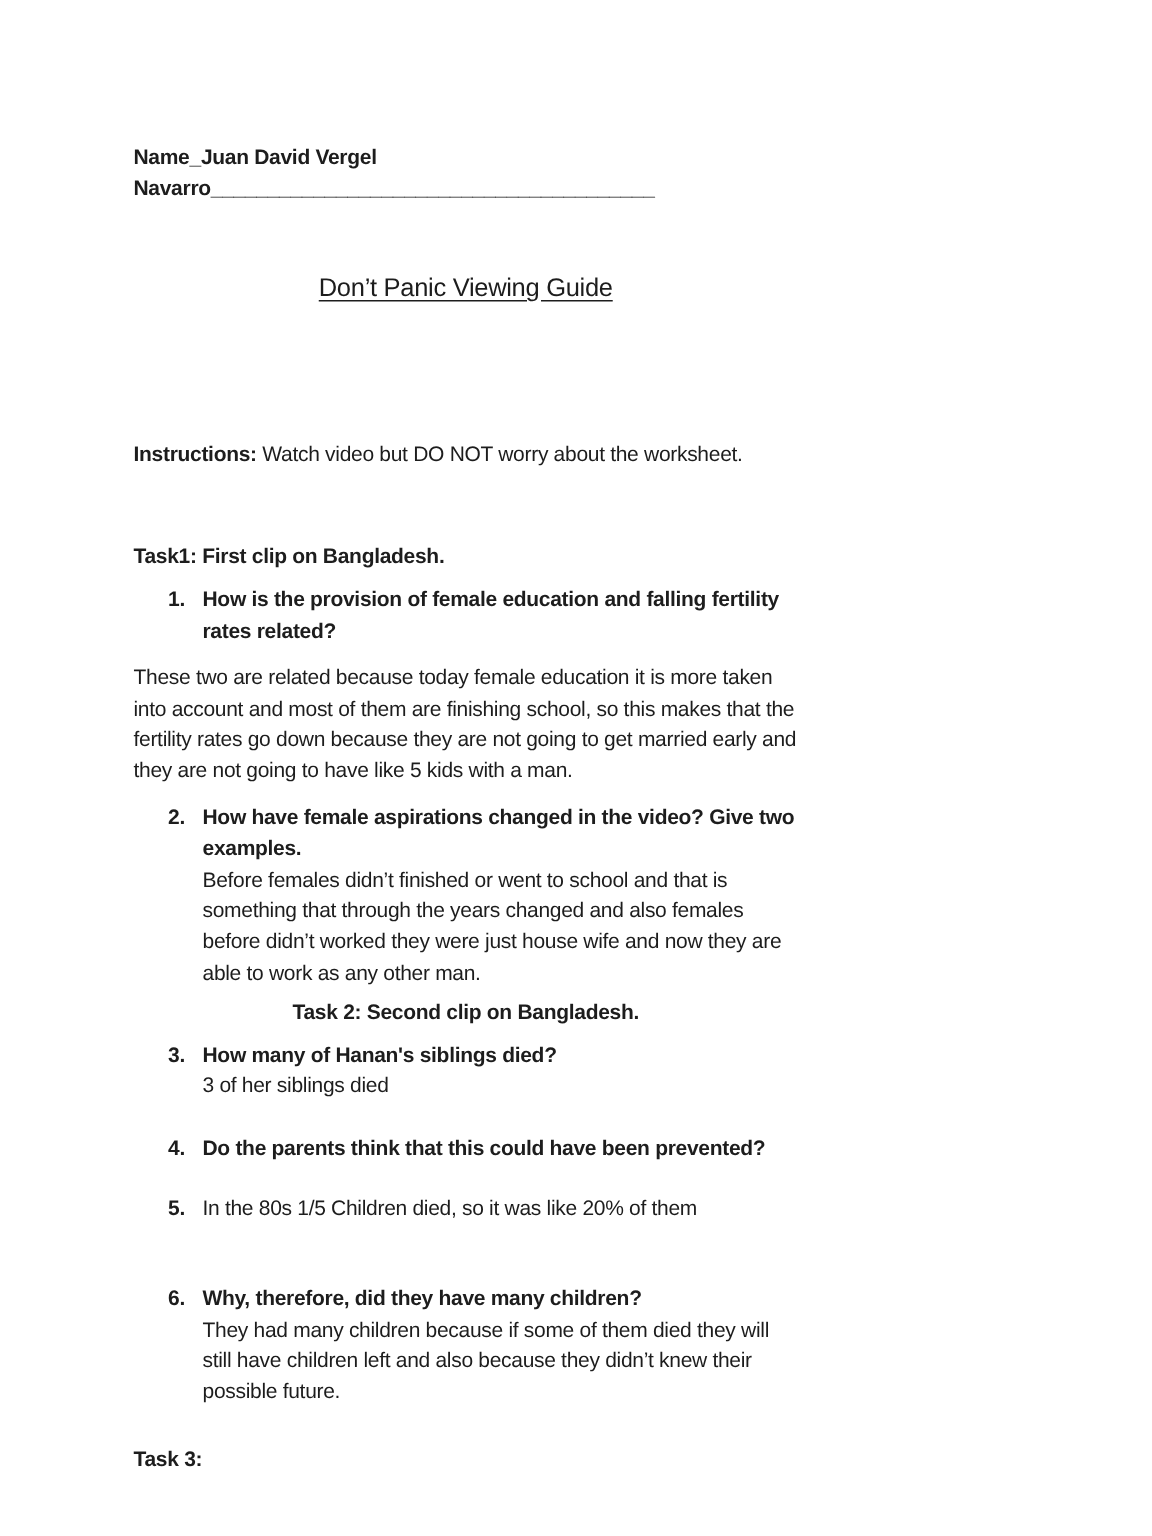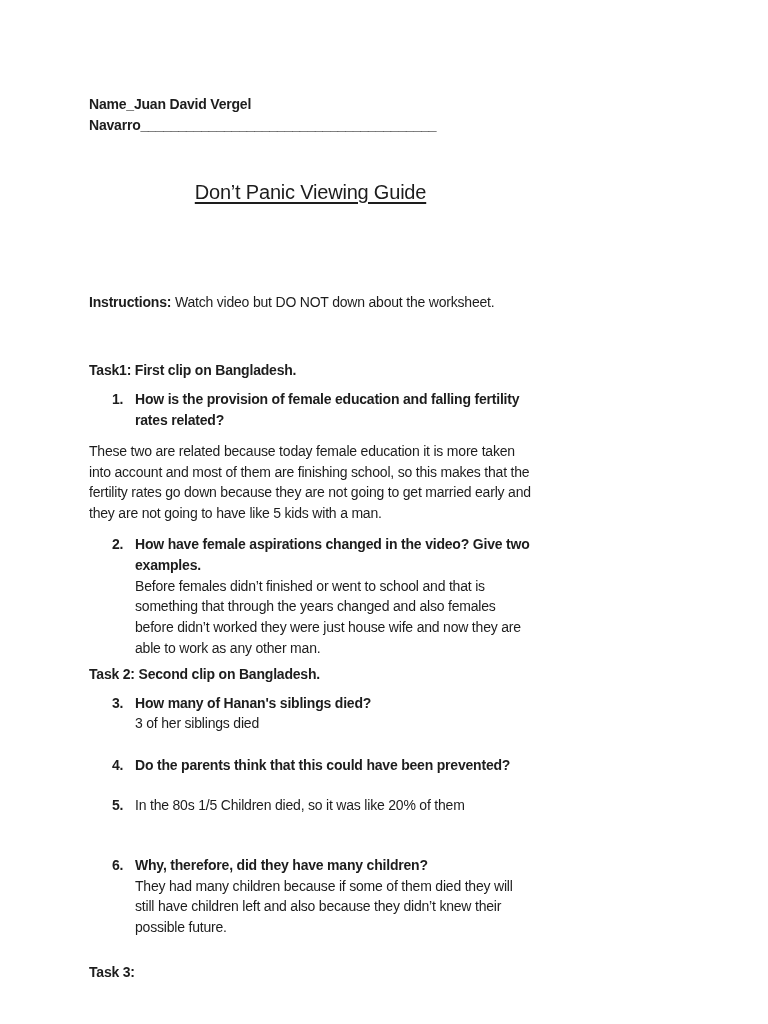--- a/index.html
+++ b/index.html
@@ -27,36 +27,36 @@
 
   .name-line {
     margin-top: 94px;
     font-weight: 700;
   }
   .name-blank { font-weight: 700; }
 
   .title {
     margin-top: 43px;
     text-align: center;
-    font-size: 20px;
+    font-size: 17px;
     line-height: 26px;
     font-weight: 400;
     text-decoration: underline;
     text-underline-offset: 3px;
   }
 
   .instructions { margin-top: 87px; }
   .b { font-weight: 700; }
   .u { }
 
   .task-heading {
     font-weight: 700;
   }
   .task1-heading { margin-top: 48px; }
-  .task2-heading { margin-top: 5px; }
+  .task2-heading { margin-top: 5px; text-align: center; }
   .task3-heading { margin-top: 24px; }
 
   
   .q {
     position: relative;
     padding-left: 46px; 
   }
   .qnum {
     position: absolute;
     left: 23px;  
@@ -77,21 +77,21 @@
 </head>
 <body>
 
 <div class="page">
   <div class="inner">
 
     <p class="name-line"><span>Name_Juan David Vergel Navarro</span><span class="name-blank">_______________________________________</span></p>
 
     <h1 class="title">Don’t Panic Viewing Guide</h1>
 
-    <p class="instructions"><span class="b">Instructions:</span> <span>Watch video but</span> <span class="u">DO NOT</span> <span>down about the worksheet.</span></p>
+    <p class="instructions"><span class="b">Instructions:</span> <span>Watch video but</span> <span class="u">DO NOT</span> <span>worry about the worksheet.</span></p>
 
     <p class="task-heading task1-heading">Task1: First clip on Bangladesh.</p>
 
     <div class="block q q1">
       <span class="qnum">1.</span>
       <div class="qtext">How is the provision of female education and falling fertility rates related?</div>
     </div>
 
     <p class="answer-paragraph">These two are related because today female education it is more taken into account and most of them are finishing school, so this makes that the fertility rates go down because they are not going to get married early and they are not going to have like 5 kids with a man.</p>
 

